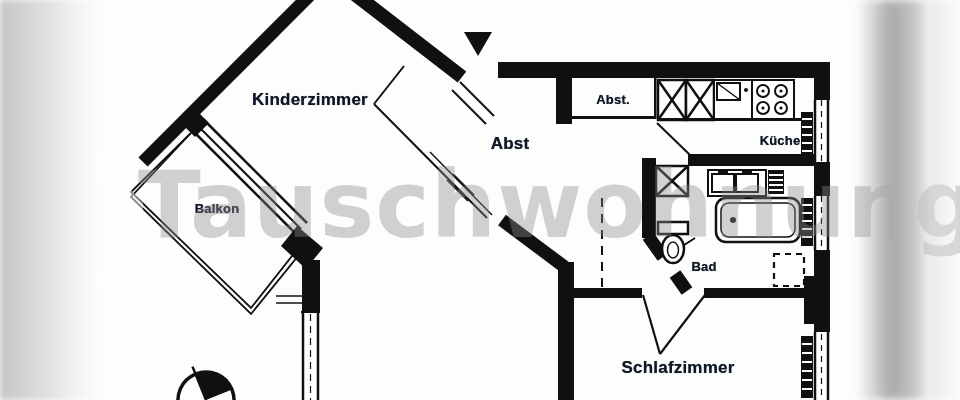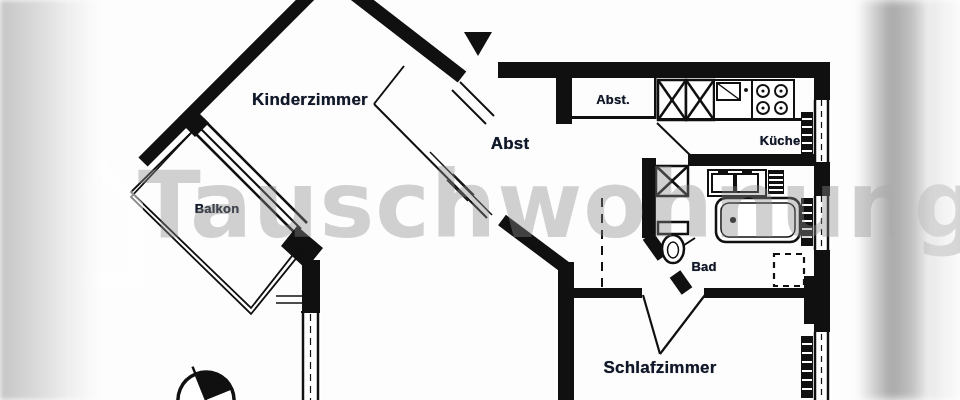--- a/index.html
+++ b/index.html
@@ -283,21 +283,21 @@
       <line x1="0" y1="-36" x2="0" y2="0" stroke="#101010" stroke-width="2.5"></line>
     </g>
   </svg>
 
   <span class="room-label lbl-lg" style="left:310px;top:100px">Kinderzimmer</span>
   <span class="room-label lbl-md" style="left:217px;top:208px">Balkon</span>
   <span class="room-label lbl-lg" style="left:510px;top:144px">Abst</span>
   <span class="room-label lbl-md" style="left:613px;top:99px">Abst.</span>
   <span class="room-label lbl-md" style="left:780px;top:140px">Küche</span>
   <span class="room-label lbl-md" style="left:704px;top:266px">Bad</span>
-  <span class="room-label lbl-lg" style="left:660px;top:368px">Schlafzimmer</span>
+  <span class="room-label lbl-lg" style="left:678px;top:368px">Schlafzimmer</span>
 
   <div class="watermark">
     <svg class="watermark-logo" width="100" height="160" viewBox="0 0 100 160">
       <path d="M14 66 L52 26 L88 66 L88 140 L14 140 Z" fill="none" stroke="rgba(255,255,255,0.85)" stroke-width="14" stroke-linejoin="miter"></path>
     </svg>
     <span class="watermark-text">Tauschwohnung</span>
   </div>
 
   <div class="edge edge-left"></div>
   <div class="edge edge-right"></div>

